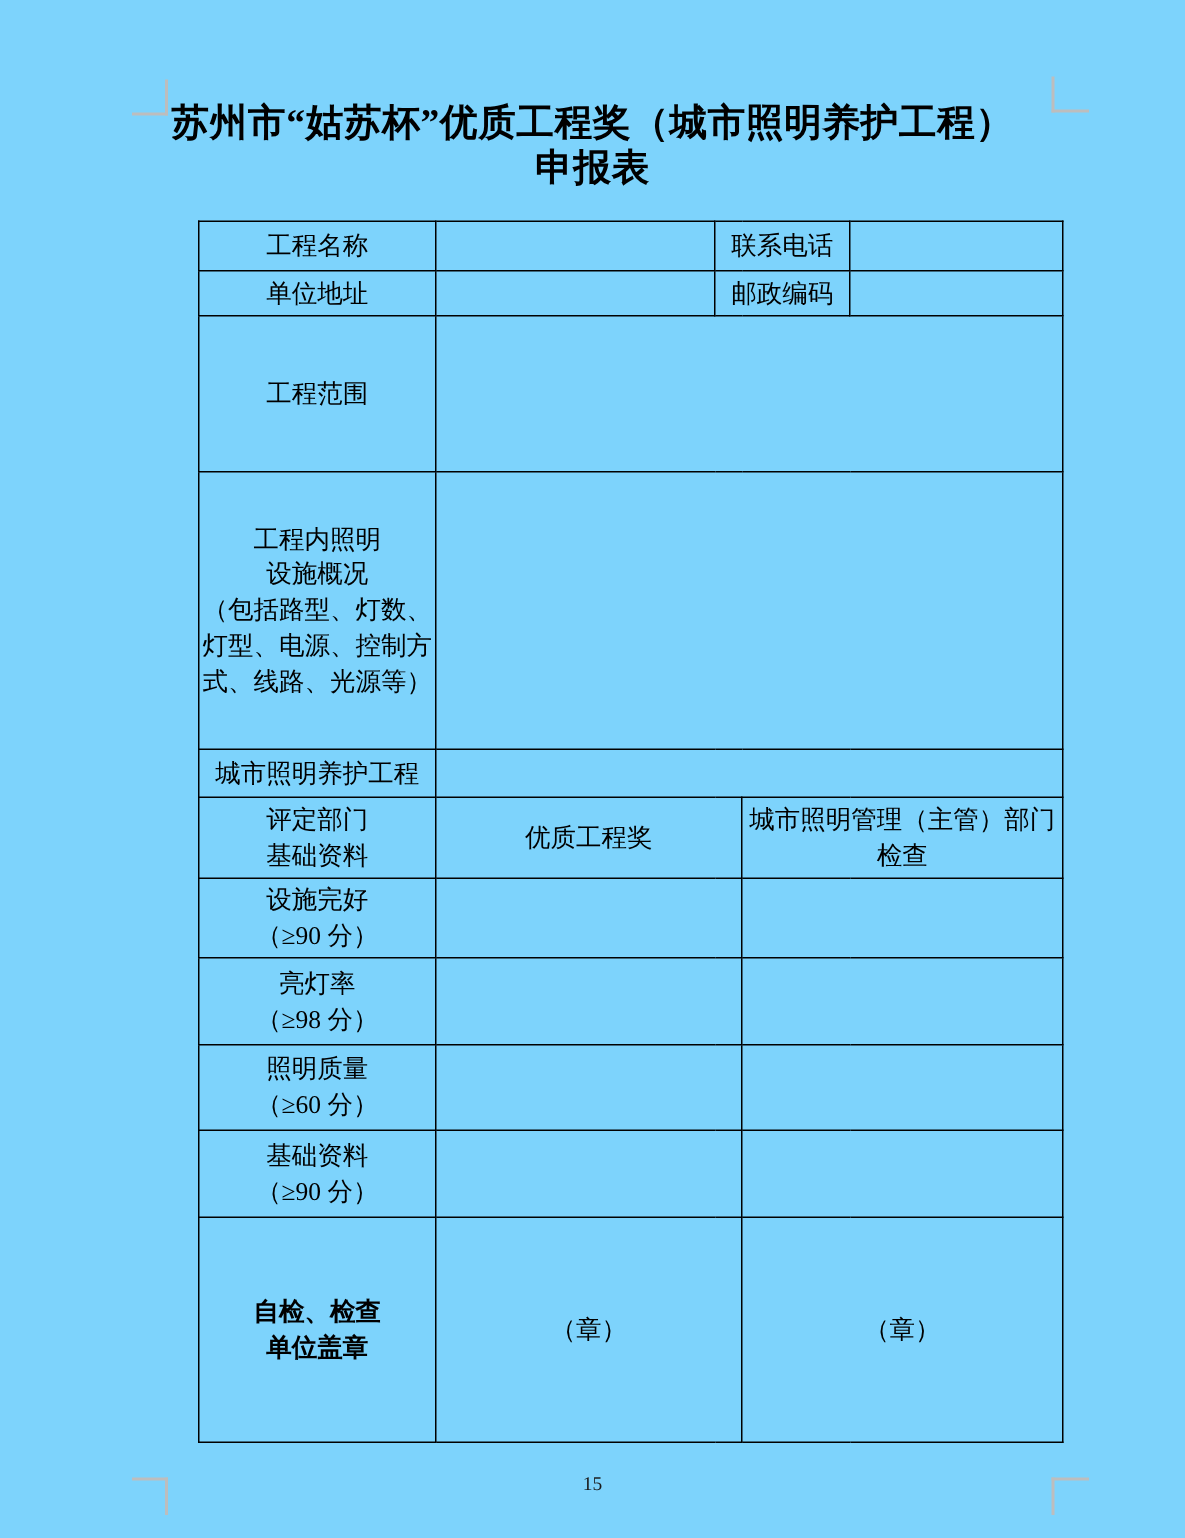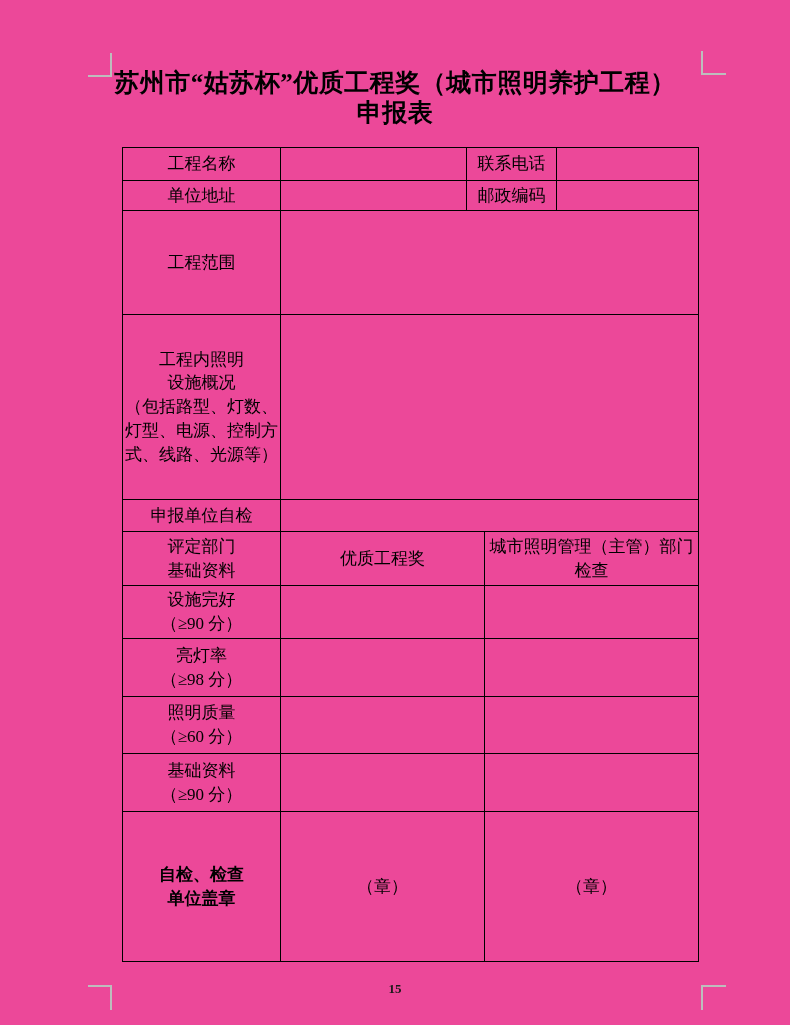--- a/index.html
+++ b/index.html
@@ -1,20 +1,20 @@
 <!DOCTYPE html>
 <html><head>
 <meta charset="utf-8">
 <style>
   html, body { margin: 0; padding: 0; background: #ffffff; }
   .page {
     position: relative;
     width: 790px;
     height: 1025px;
-    background: #ec4899;
+    background: #7dd3fc;
     color: #000000;
     font-family: "Liberation Serif", "DejaVu Serif", serif;
     overflow: hidden;
   }
 
   
   .title {
     position: absolute;
     top: 68px;
     left: 0;
@@ -22,21 +22,21 @@
     text-align: center;
     font-weight: bold;
     font-size: 25px;
     line-height: 30px;
     letter-spacing: 0.5px;
   }
 
   
   table.form {
     position: absolute;
-    left: 122px;
+    left: 132px;
     top: 147px;
     width: 576px;
     border-collapse: collapse;
     table-layout: fixed;
   }
   table.form td {
     border: 1px solid #000000;
     text-align: center;
     vertical-align: middle;
     font-size: 17px;
@@ -65,21 +65,20 @@
 
   
   .page-number {
     position: absolute;
     top: 981px;
     left: 0;
     width: 100%;
     text-align: center;
     font-size: 13px;
     color: #1a1a1a;
-    font-weight: bold;
   }
 </style>
 </head>
 <body>
 
 <div class="page">
 
   <div class="crop crop-tl"></div>
   <div class="crop crop-tr"></div>
   <div class="crop crop-bl"></div>
@@ -122,21 +121,21 @@
     <tr style="height:185px">
       <td class="overview-label">工程内照明
 设施概况
 （包括路型、灯数、
 灯型、电源、控制方
 式、线路、光源等）</td>
       <td colspan="4"></td>
     </tr>
 
     <tr style="height:32px">
-      <td>申报单位自检</td>
+      <td>城市照明养护工程</td>
       <td colspan="4"></td>
     </tr>
 
     <tr style="height:54px">
       <td>评定部门
 基础资料</td>
       <td colspan="2">优质工程奖</td>
       <td colspan="2">城市照明管理（主管）部门
 检查</td>
     </tr>

